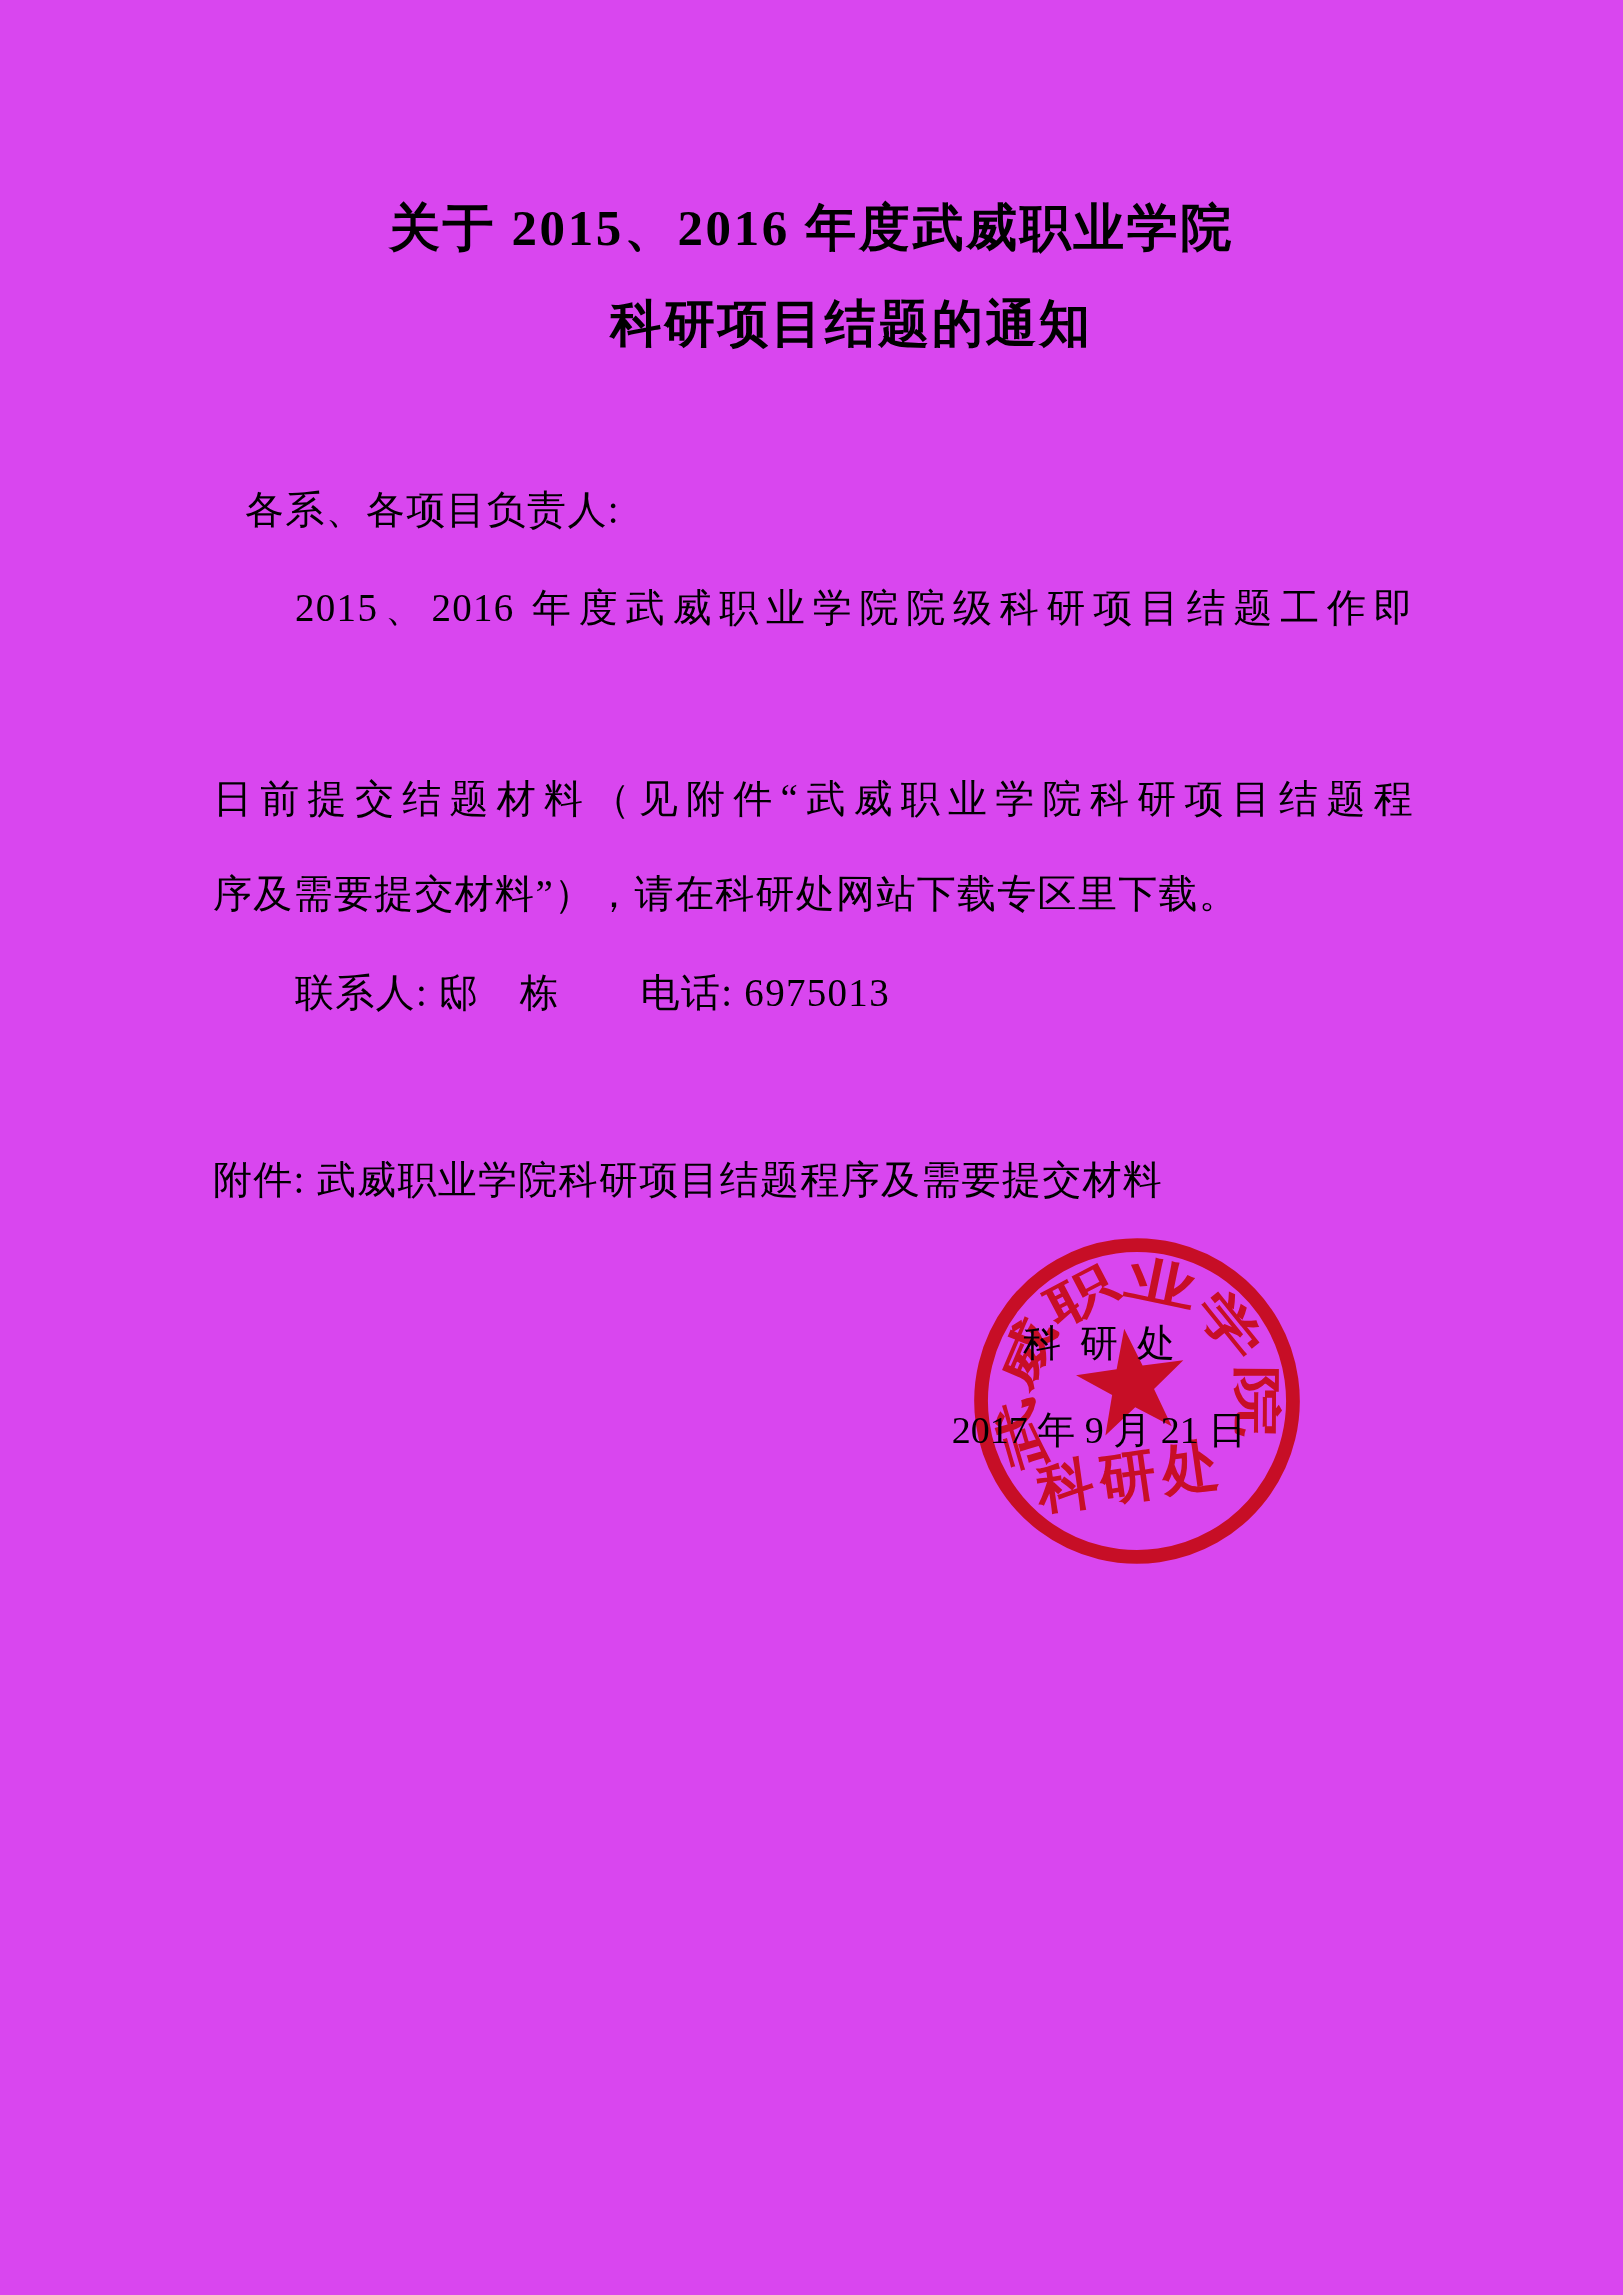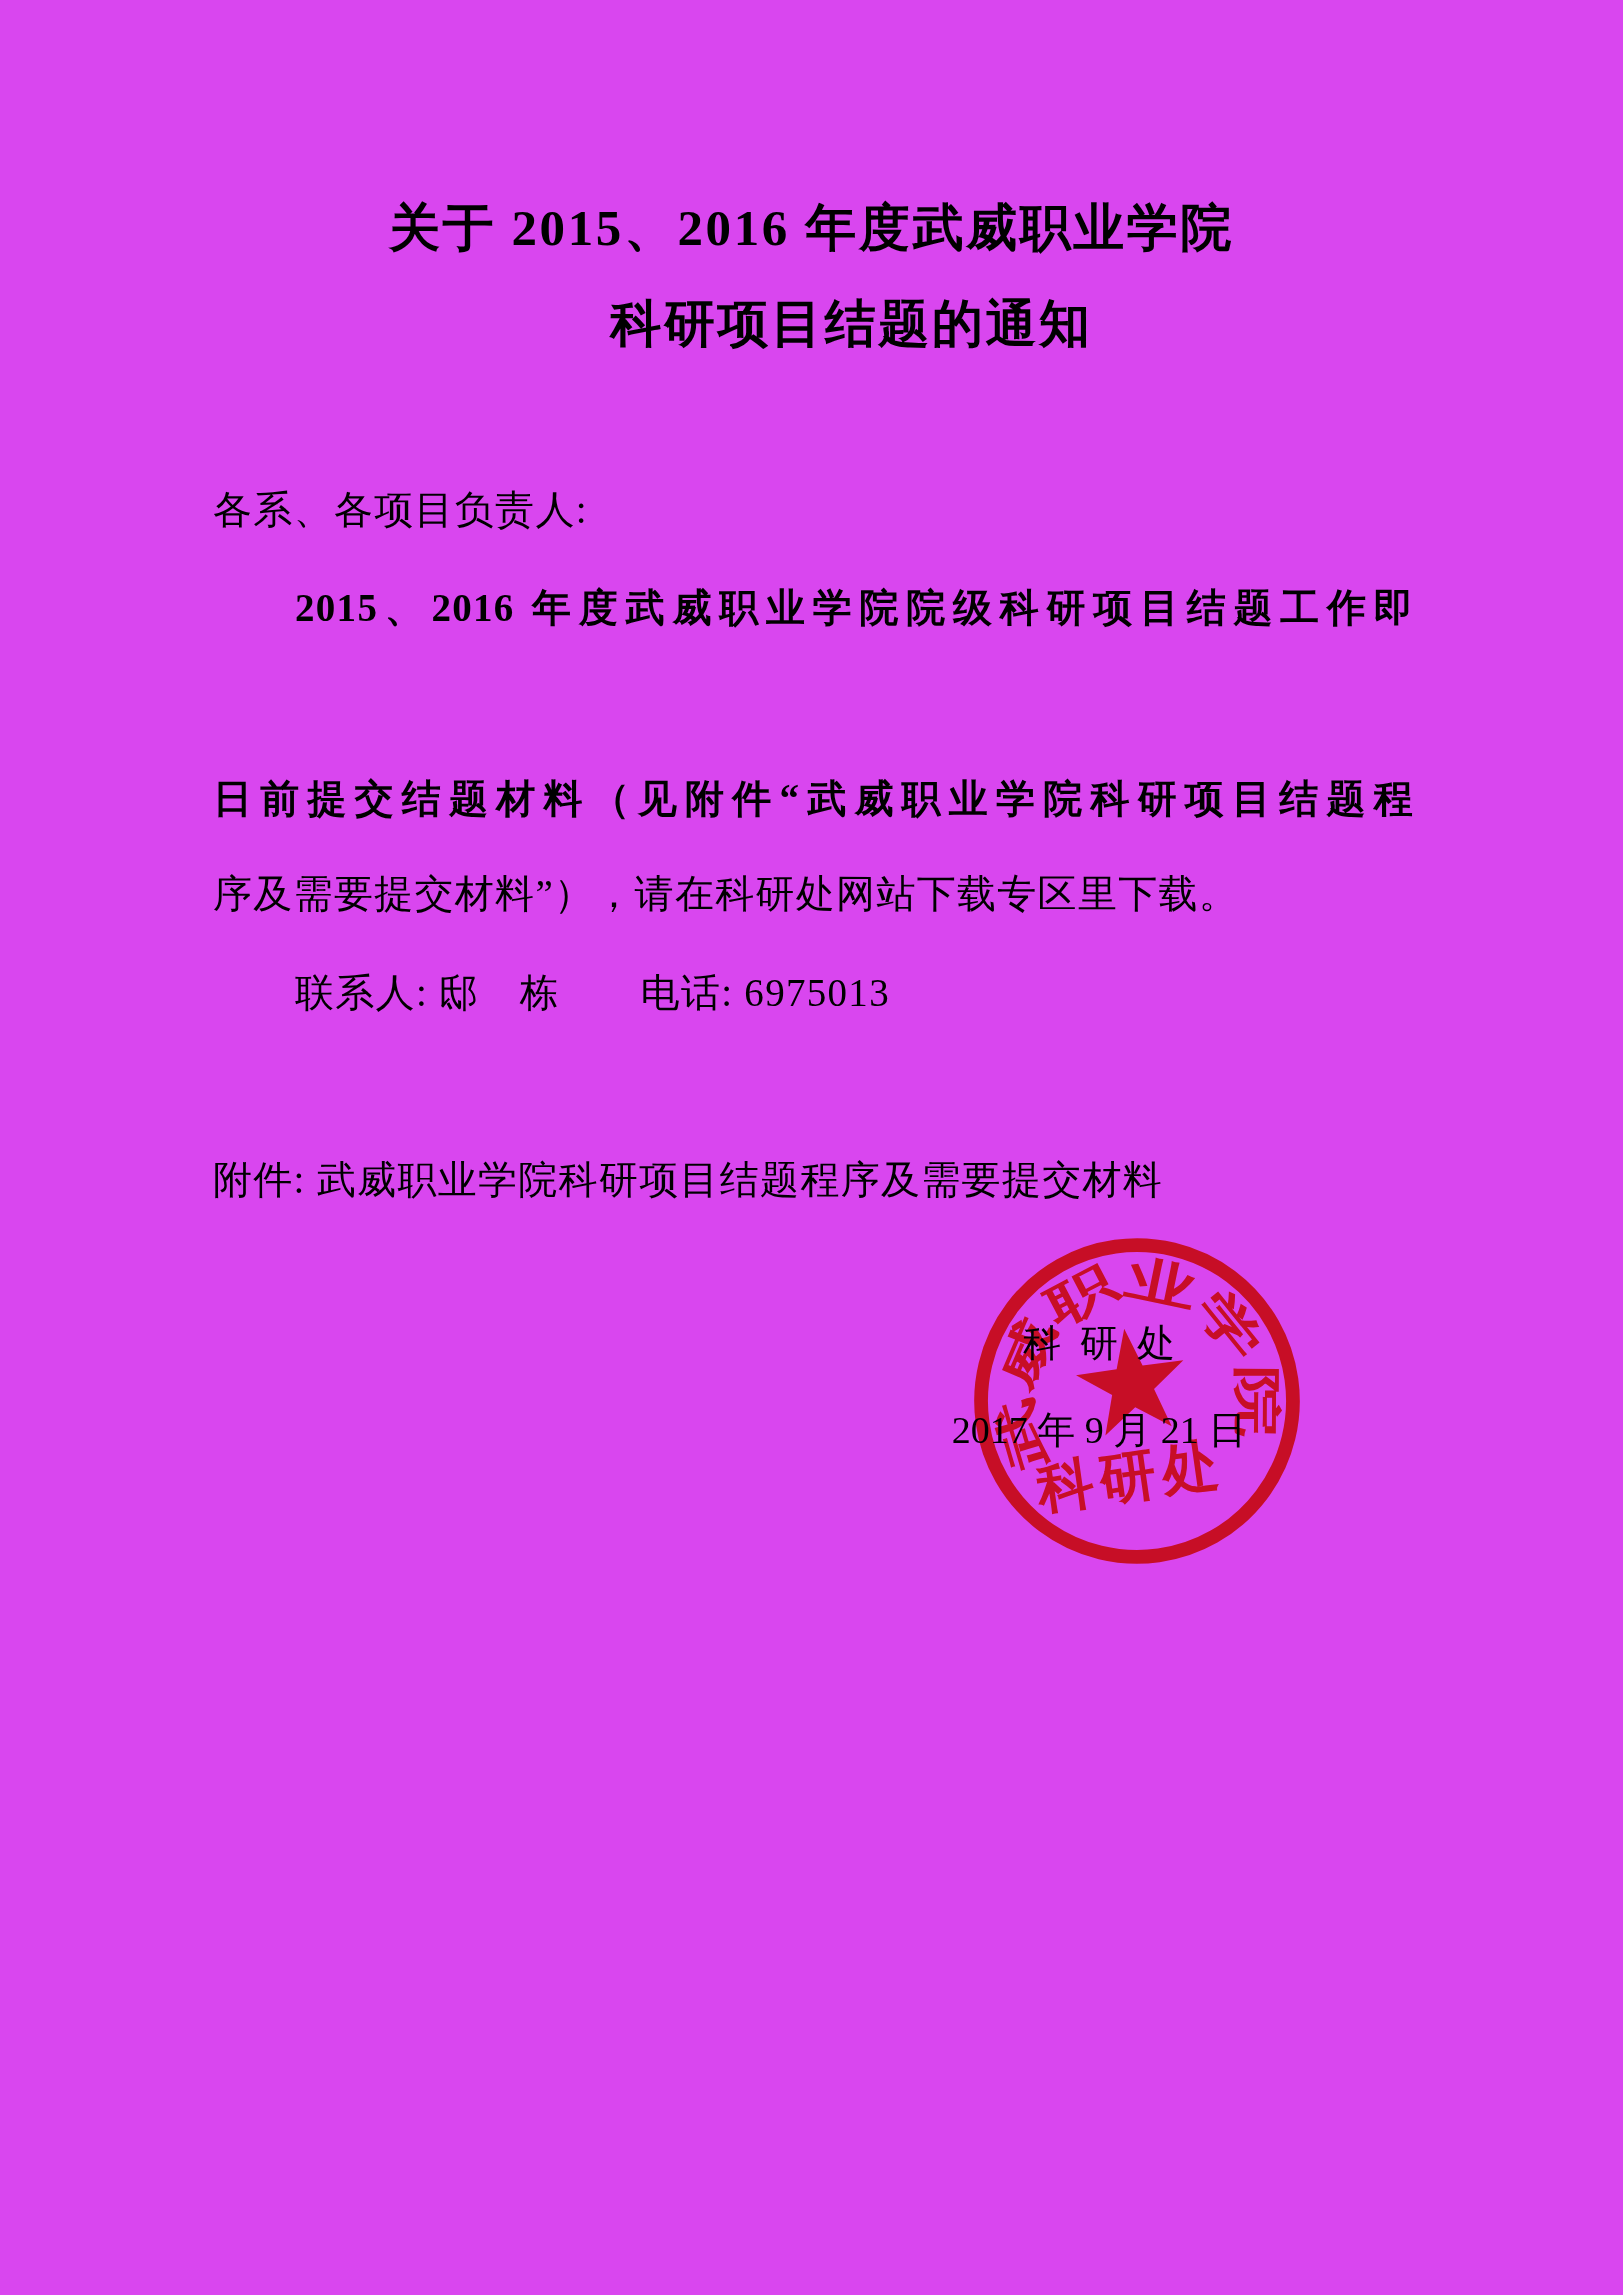--- a/index.html
+++ b/index.html
@@ -40,24 +40,23 @@
     left: 213px;
     width: 1201px;
     font-size: 39px;
     line-height: 45px;
     letter-spacing: 1.3px;
     white-space: pre-wrap;
   }
   .justify {
     text-align: justify;
     text-align-last: justify;
-    font-weight: bold;
   }
   .indent { text-indent: 82px; }
-  .salutation  { top: 487px; }
+  .salutation  { top: 487px; margin-left: 32px; }
   .p1 { top: 585px; }
   .p2 { top: 682px; }
   .p3 { top: 776px; }
   .p4 { top: 871px; }
   .contact     { top: 970px; }
   .attachment  { top: 1157px; }
   .sig-block {
     position: absolute;
     left: 929px;
     width: 340px;

